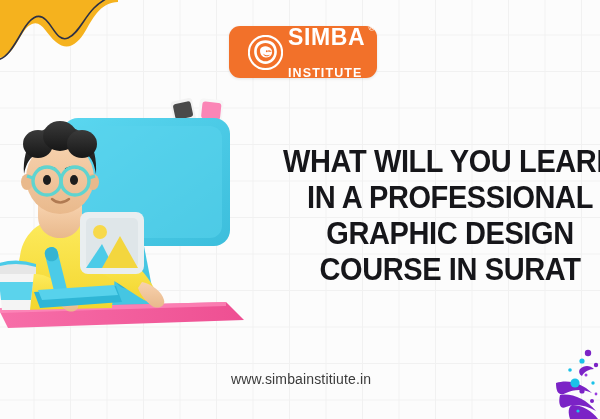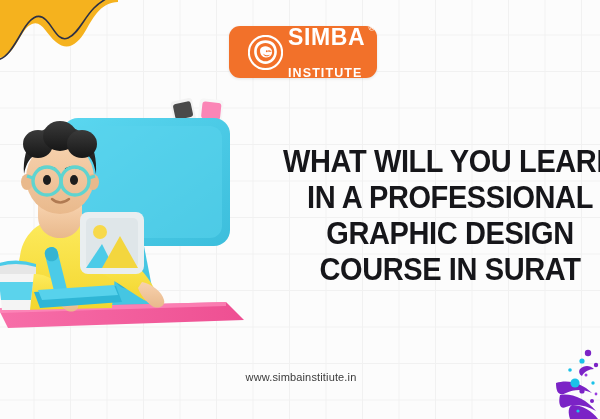--- a/index.html
+++ b/index.html
@@ -56,21 +56,21 @@
     text-align:center;
     font-family:"Liberation Sans",sans-serif;
     font-weight:bold;font-size:29px;line-height:36px;
     letter-spacing:-.4px;color:#16161a;
     white-space:nowrap;
   }
   #headline div{transform:scaleY(1.06);transform-origin:center;}
   
   #url{
     position:absolute;left:2px;right:0;top:371px;text-align:center;
-    font-size:11px;color:#3b3b3b;letter-spacing:.15px;
+    font-size:14px;color:#3b3b3b;letter-spacing:.15px;
     font-family:"Liberation Sans",sans-serif;
   }
   
   #illus{position:absolute;left:-6px;top:96px;width:268px;height:232px;}
 </style>
 </head>
 <body>
 
 <div id="banner">
 

